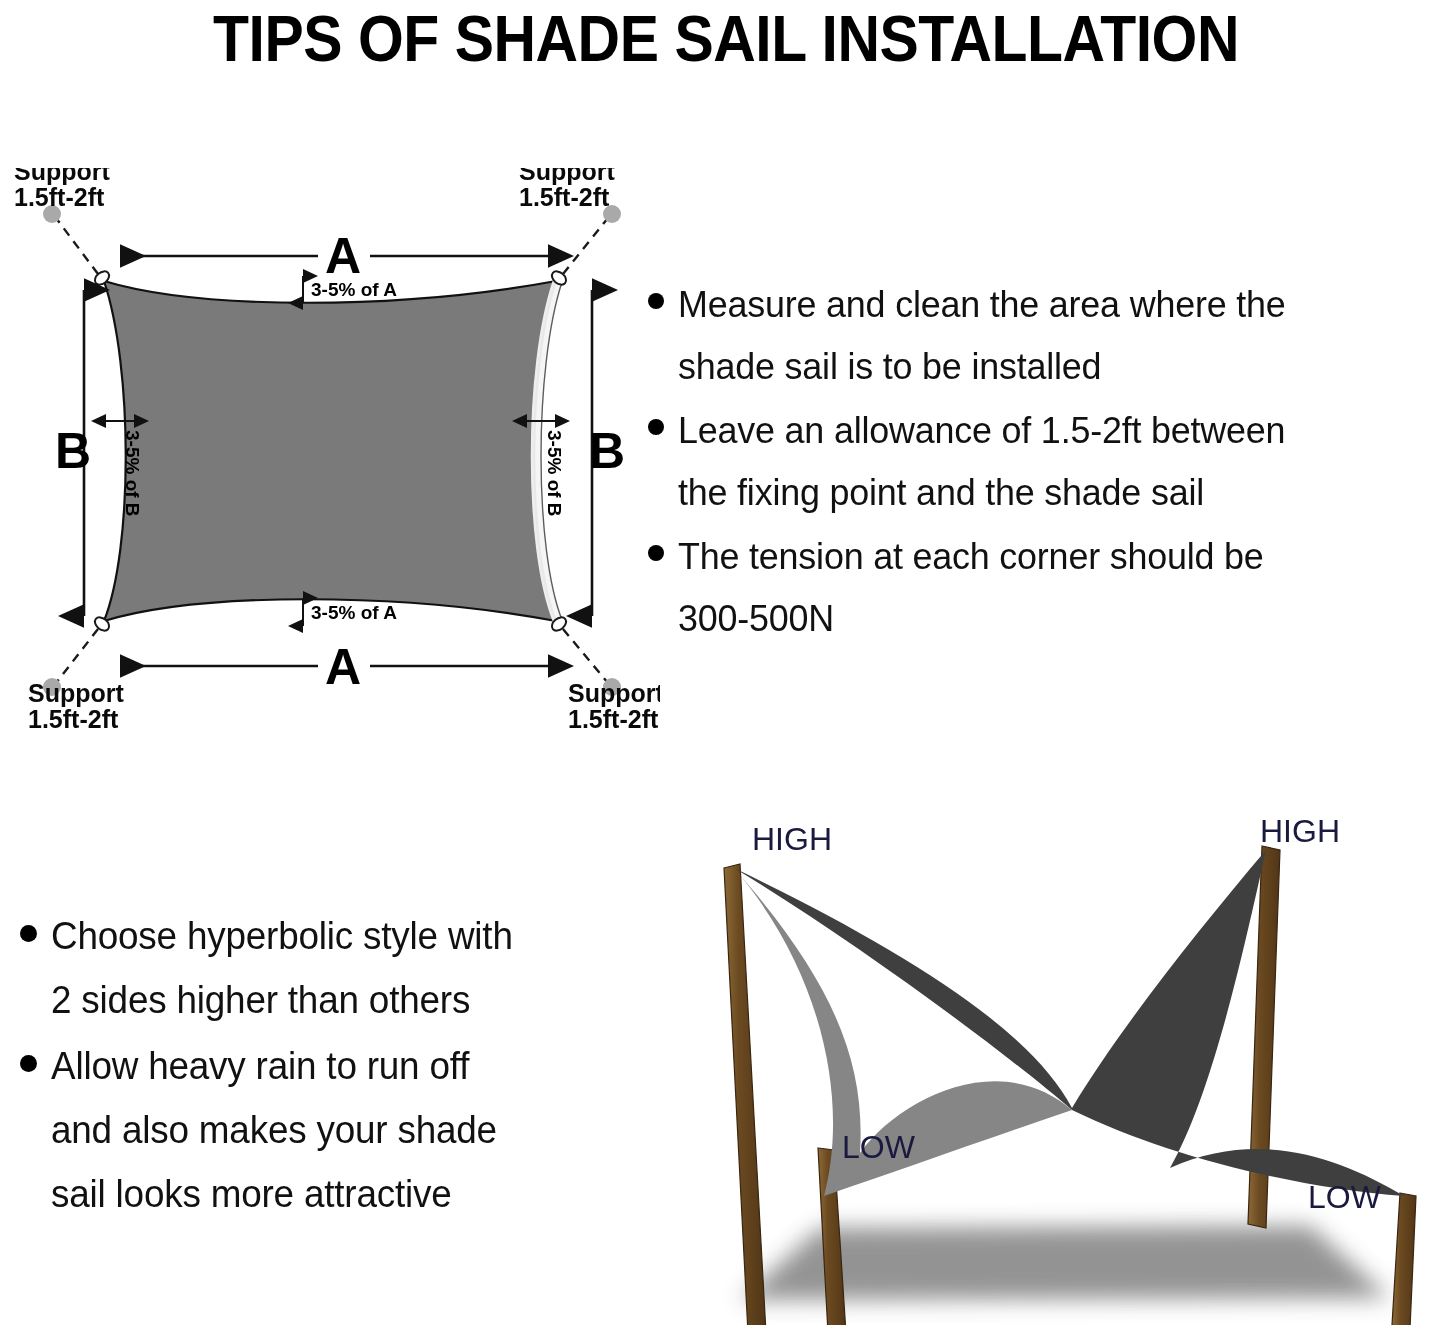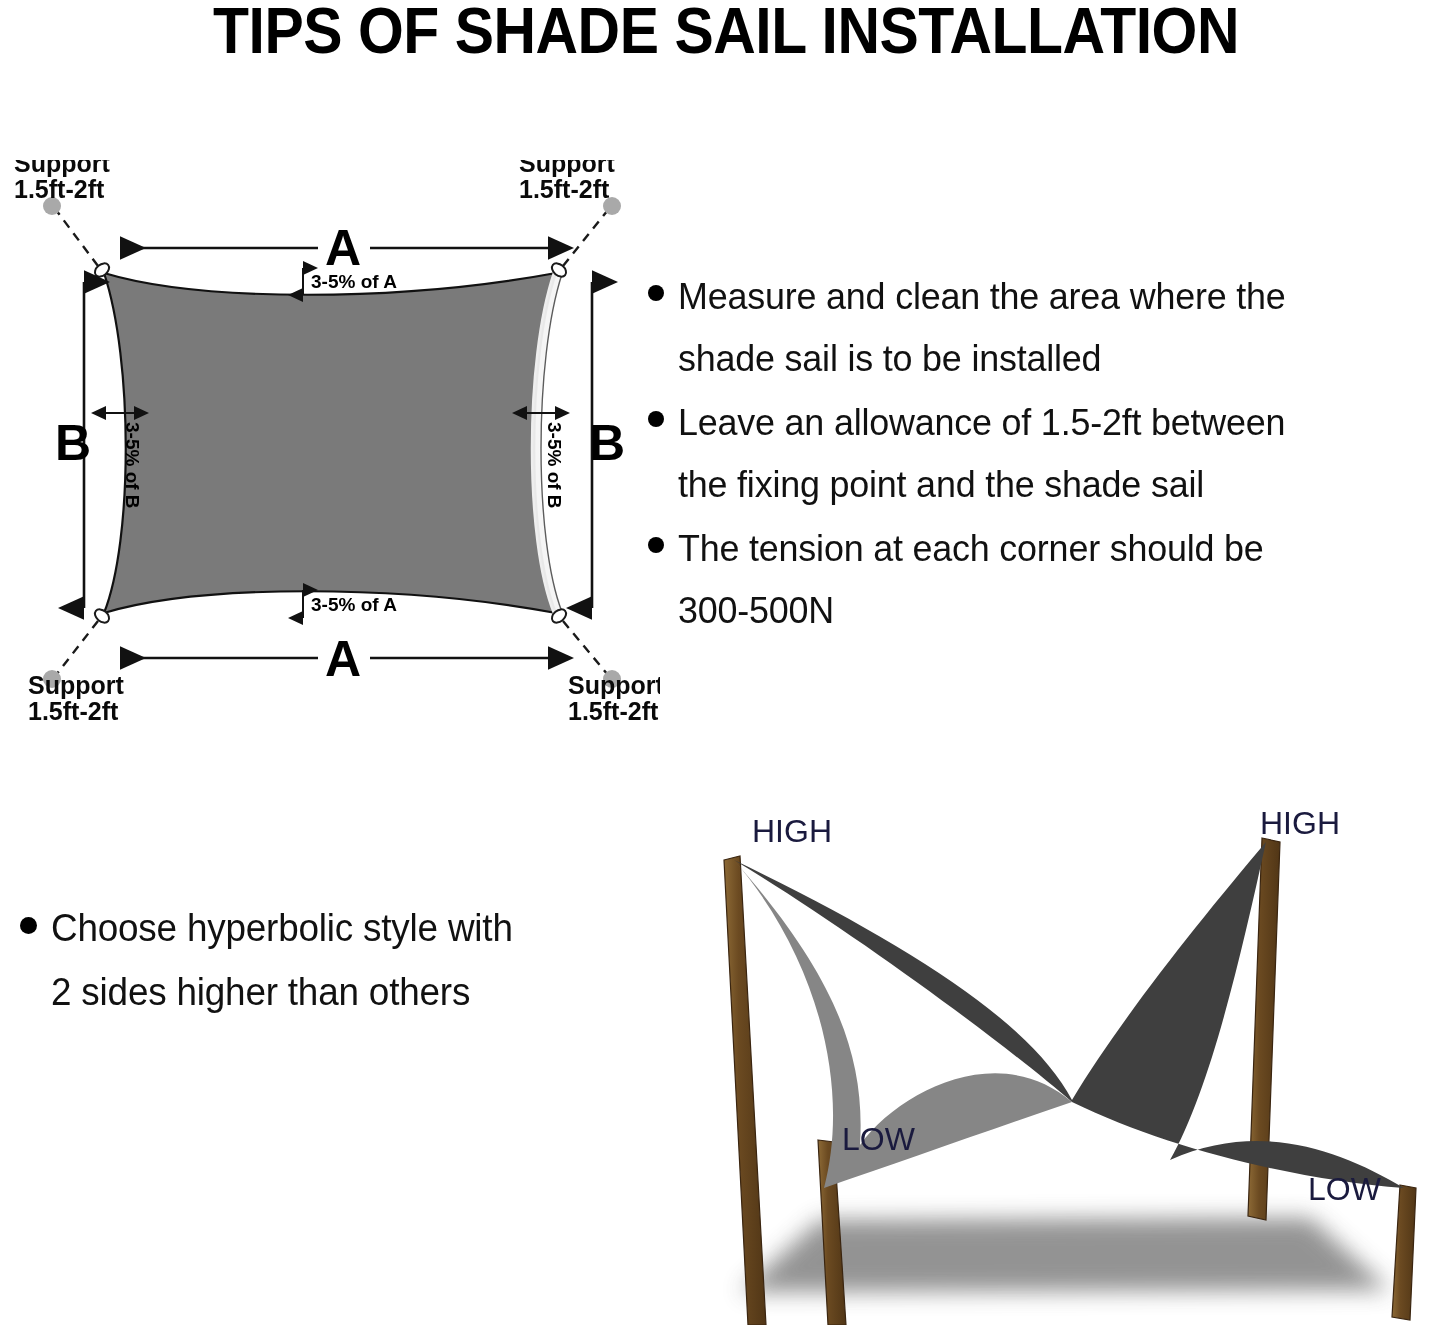--- a/index.html
+++ b/index.html
@@ -1,21 +1,21 @@
 <!DOCTYPE html>
 <html><head>
 <meta charset="utf-8">
 <style>
   html,body{margin:0;padding:0;background:#ffffff;}
   body{
     width:1452px;height:1325px;position:relative;overflow:hidden;
     font-family:"Liberation Sans","DejaVu Sans",sans-serif;
     color:#0a0a0a;
   }
-  .page{position:absolute;inset:0;background:#fff;}
+  .page{position:absolute;inset:0;background:#fff;margin-top:8px;}
 
   
   .title{
     position:absolute;left:0;top:-2px;width:1452px;
     text-align:center;
     font-family:"Liberation Sans","DejaVu Sans",sans-serif;
     font-weight:bold;
     font-size:64px;
     letter-spacing:-0.5px;
     line-height:66px;
@@ -182,20 +182,26 @@
 300-500N</span>
     </div>
   </div>
 
   <div class="bullets-bottom">
     <div class="bullet-row">
       <span class="bdot"></span>
       <span class="btext">Choose hyperbolic style with
 2 sides higher than others</span>
     </div>
+    <div class="bullet-row">
+      <span class="bdot"></span>
+      <span class="btext">Allow heavy rain to run off
+and also makes your shade
+sail looks more attractive</span>
+    </div>
   </div>
 
   <svg class="svgblock" style="left:700px;top:790px;" width="752" height="535" viewBox="0 0 752 535">
 
     <defs>
       <filter id="blurShadow" x="-20%" y="-60%" width="140%" height="240%">
         <feGaussianBlur stdDeviation="11"></feGaussianBlur>
       </filter>
       <linearGradient id="woodGrad" x1="0" y1="0" x2="1" y2="0">
         <stop offset="0%" stop-color="#8d6a36"></stop>

